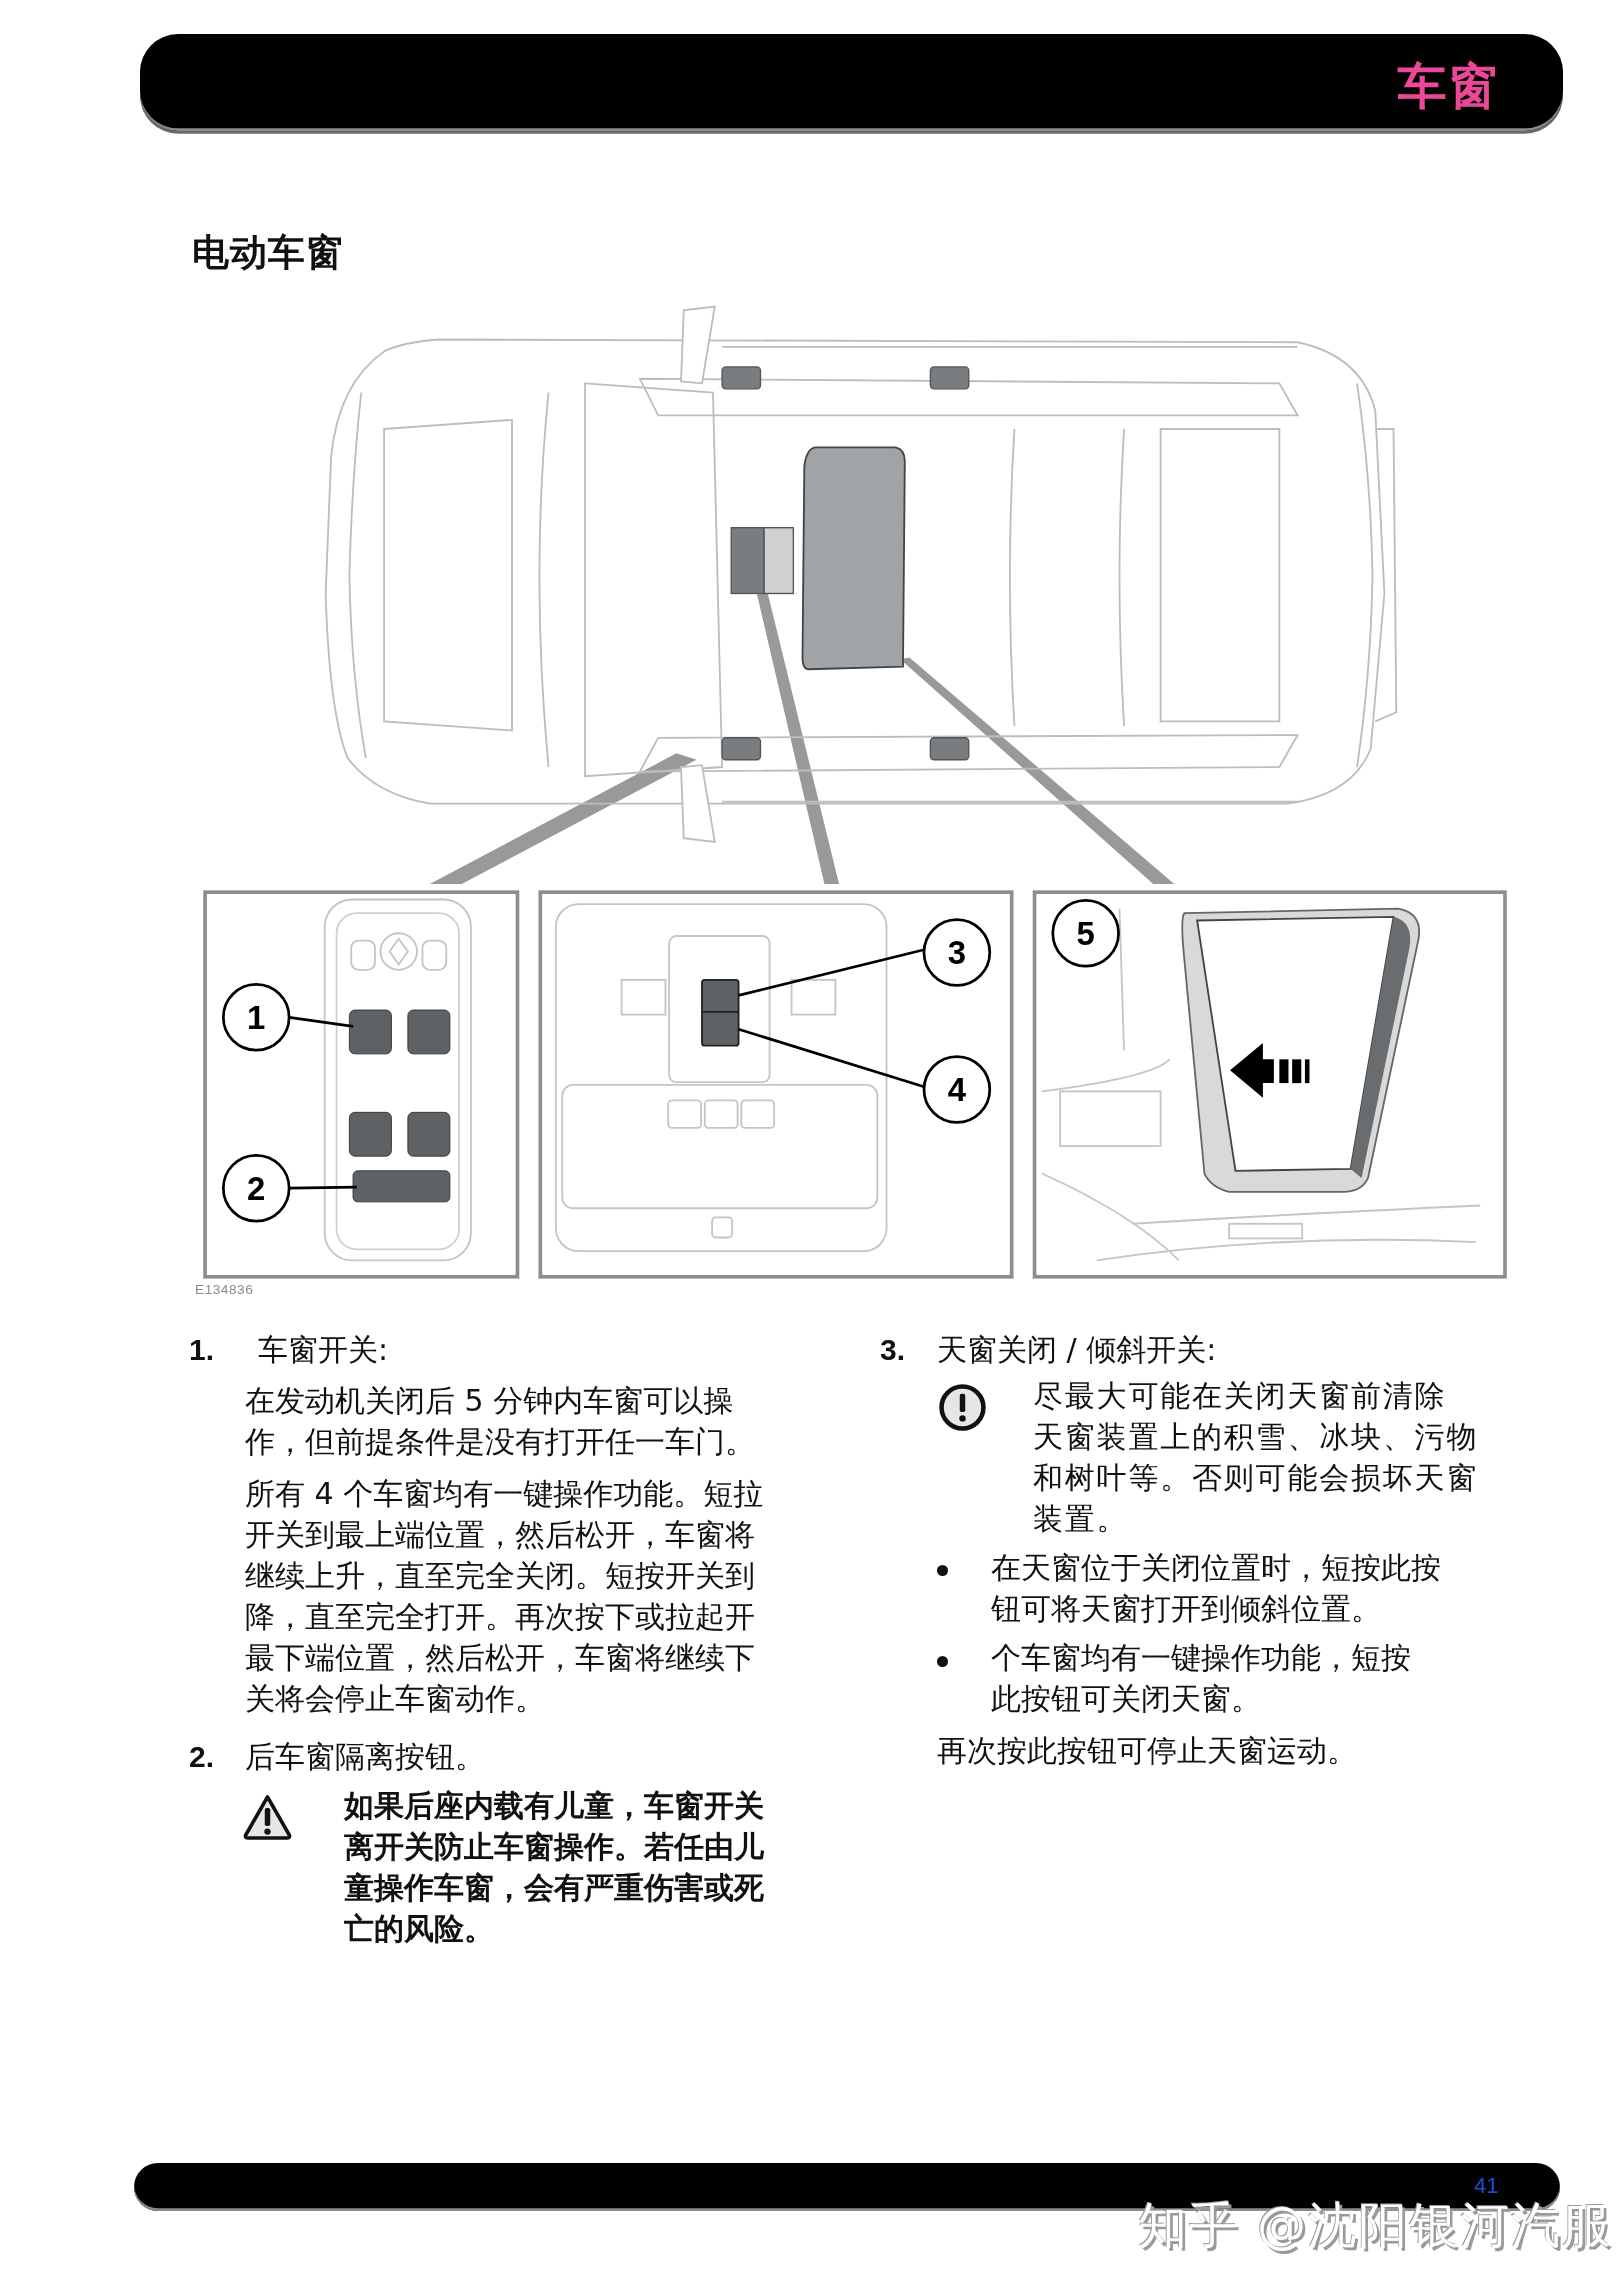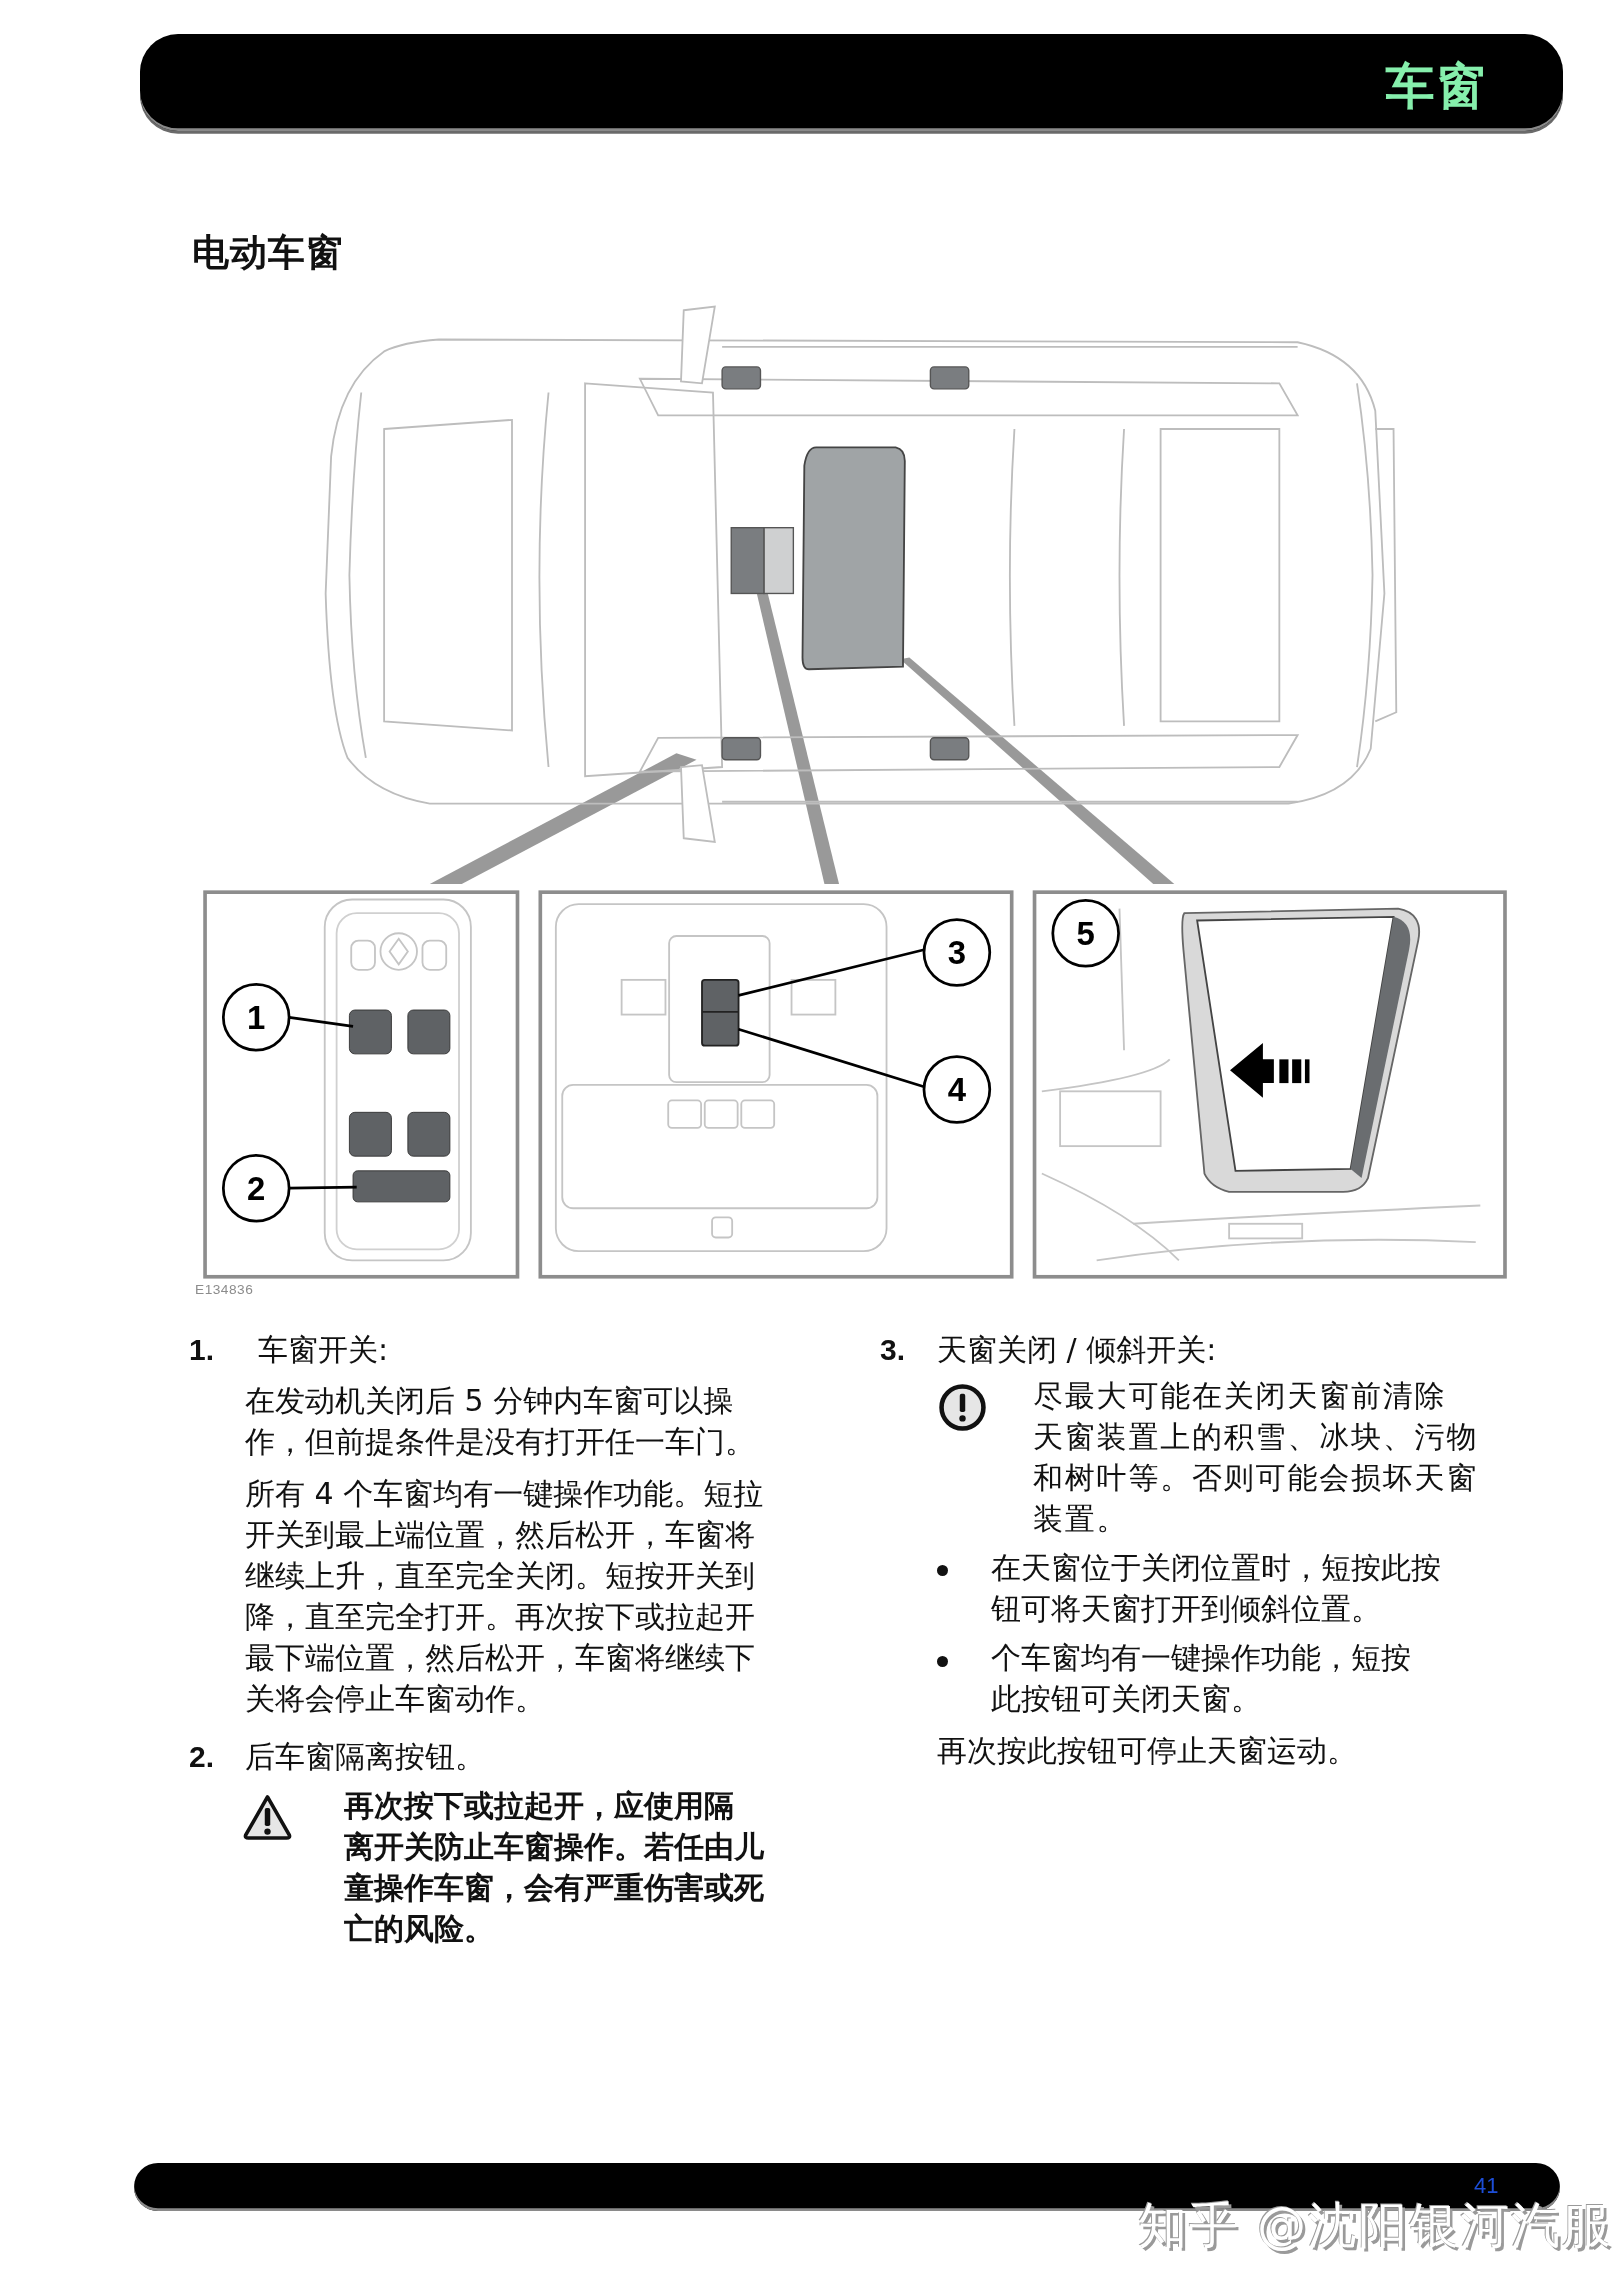--- a/index.html
+++ b/index.html
@@ -3,21 +3,21 @@
 <meta charset="utf-8">
 <style>
   html, body { margin:0; padding:0; background:#ffffff; }
   body { width:1620px; height:2284px; position:relative; overflow:hidden;
          font-family:"DejaVu Sans", "Liberation Sans", sans-serif; color:#111; }
   .abs { position:absolute; }
 
   
   .header-bar { left:140px; top:34px; width:1423px; height:97px; background:#000;
                 border-radius:38px; box-shadow:0 -2.7px 0 #8a8a8a inset, 0 2.7px 0 #6a6a6a; }
-  .header-title { right:76px; top:20px; font-size:49px; font-weight:bold; color:#86efac;
+  .header-title { right:64px; top:20px; font-size:49px; font-weight:bold; color:#ec4899;
                   letter-spacing:1.8px; }
 
   .section-title { left:192px; top:228px; font-size:37px; font-weight:bold; color:#111; letter-spacing:0.9px; }
 
   
   .figure { left:183px; top:292px; width:1334px; height:1014px; }
   .fig-code { left:195px; top:1282px; font-size:13.7px; color:#8c8c8c; font-family:"Liberation Sans", sans-serif; letter-spacing:0.5px; }
 
   
   .col { font-size:30px; line-height:41px; color:#111; }
@@ -189,21 +189,21 @@
   </div>
   <div class="item-head" style="left:245px;top:1736px;">后车窗隔离按钮。</div>
   <div class="abs" style="left:242px;top:1793px;width:51px;height:48px;">
     <svg width="51" height="48" viewBox="0 0 56 52">
       <path d="M28,4 L52,46 Q53,49 49,49 L7,49 Q3,49 4,46 Z" fill="#e6e6e6" stroke="#111" stroke-width="4" stroke-linejoin="round"></path>
       <rect x="25" y="16" width="6" height="20" rx="2" fill="#111"></rect>
       <circle cx="28" cy="42" r="3.5" fill="#111"></circle>
     </svg>
   </div>
   <div class="warn-text" style="left:344px;top:1785px;">
-    <div>再次按下或拉起开，应使用隔</div>
+    <div>如果后座内载有儿童，车窗开关</div>
     <div>离开关防止车窗操作。若任由儿</div>
     <div>童操作车窗，会有严重伤害或死</div>
     <div>亡的风险。</div>
   </div>
 
   <div class="item-head" style="left:880px;top:1329px;">
     <span class="num">3.</span>
   </div>
   <div class="item-head" style="left:937px;top:1329px;">天窗关闭 / 倾斜开关:</div>
   <div class="abs" style="left:937px;top:1382px;width:51px;height:51px;">

